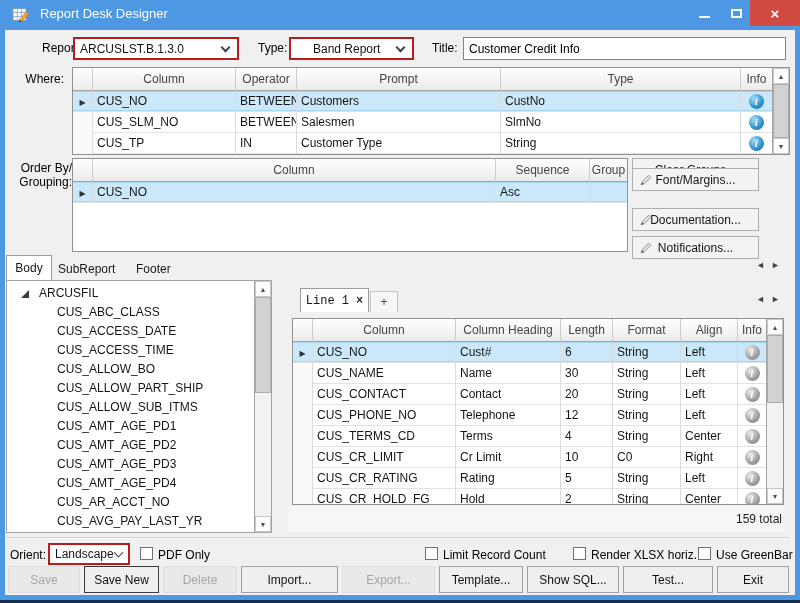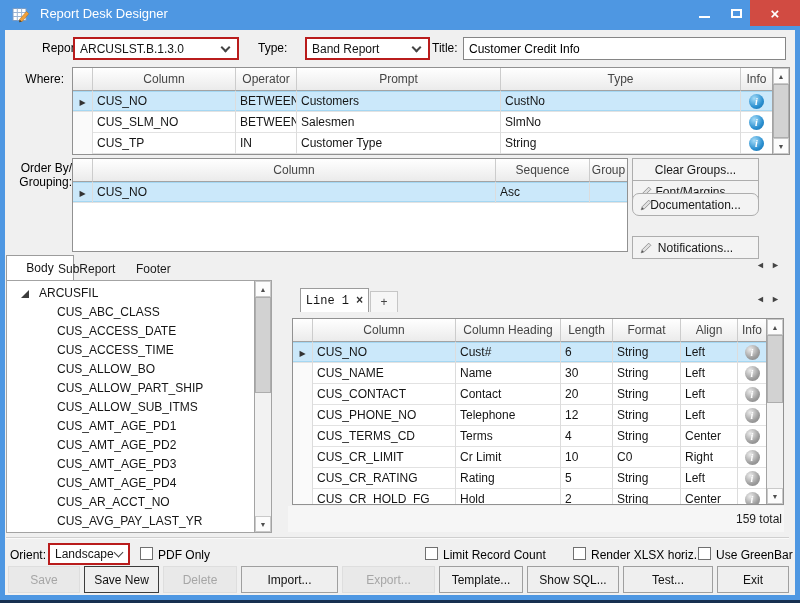--- a/index.html
+++ b/index.html
@@ -112,21 +112,21 @@
         <span>×</span>
       </div>
   </div>
 
   <span class="lbl" style="left:42px; top:41px;">Report:</span>
   <div class="combo" style="left:73px; top:37px; width:166px; height:23px;">
     <span class="combo-text">ARCUSLST.B.1.3.0</span>
     <span class="chev"></span>
   </div>
   <span class="lbl" style="left:258px; top:41px;">Type:</span>
-  <div class="combo" style="left:305px; top:37px; width:125px; height:23px;">
+  <div class="combo" style="left:289px; top:37px; width:125px; height:23px;padding-left:17px;">
     <span class="combo-text">Band Report</span>
     <span class="chev"></span>
   </div>
   <span class="lbl" style="left:432px; top:41px;">Title:</span>
   <input class="tinput" style="left: 463px; top: 37px; width: 323px; height: 23px;" value="Customer Credit Info">
 
   <span class="lbl rlbl" style="left:0; top:72px; width:64px;">Where:</span>
   <div class="grid" style="left:72px; top:67px; width:718px; height:88px;">
     <div class="gbody" style="width:699px;">
       <div class="ghrow">
@@ -194,43 +194,43 @@
         <div class="gcell og1">CUS_NO</div>
         <div class="gcell og2">Asc</div>
         <div class="gcell og3"></div>
       </div>
     </div>
   </div>
 
   <div class="sbtn" style="top:158px;">
     <span>Clear Groups...</span>
   </div>
-  <div class="sbtn" style="top:180px;">
+  <div class="sbtn" style="top:168px;">
     <svg class="pencil" width="14" height="14" viewBox="0 0 13 13">
         <polygon points="2,11 3,8 9,2 11,4 5,10" fill="#e0e0e0" stroke="#8a8a8a" stroke-width="0.8"></polygon>
         <polygon points="2,11 3,8.6 4.6,10.1" fill="#555"></polygon>
       </svg>
     <span>Font/Margins...</span>
   </div>
-  <div class="sbtn" style="top:193px;border-radius:7px;">
+  <div class="sbtn" style="top:208px;">
     <svg class="pencil" width="14" height="14" viewBox="0 0 13 13">
         <polygon points="2,11 3,8 9,2 11,4 5,10" fill="#e0e0e0" stroke="#8a8a8a" stroke-width="0.8"></polygon>
         <polygon points="2,11 3,8.6 4.6,10.1" fill="#555"></polygon>
       </svg>
     <span>Documentation...</span>
   </div>
   <div class="sbtn" style="top:236px;">
     <svg class="pencil" width="14" height="14" viewBox="0 0 13 13">
         <polygon points="2,11 3,8 9,2 11,4 5,10" fill="#e0e0e0" stroke="#8a8a8a" stroke-width="0.8"></polygon>
         <polygon points="2,11 3,8.6 4.6,10.1" fill="#555"></polygon>
       </svg>
     <span>Notifications...</span>
   </div>
 
-  <div class="tab-active" style="left:6px; top:255px; width:68px; height:25px;">
+  <div class="tab-active" style="left:6px; top:255px; width:46px; height:25px;">
     <span>Body</span>
   </div>
   <div class="tab-flat" style="left:58px; top:259px; height:20px;">
     <span>SubReport</span>
   </div>
   <div class="tab-flat" style="left:136px; top:259px; height:20px;">
     <span>Footer</span>
   </div>
   <div class="tab-arrows" style="left:756px; top:260px;">
     <span>◄</span><span>►</span>

